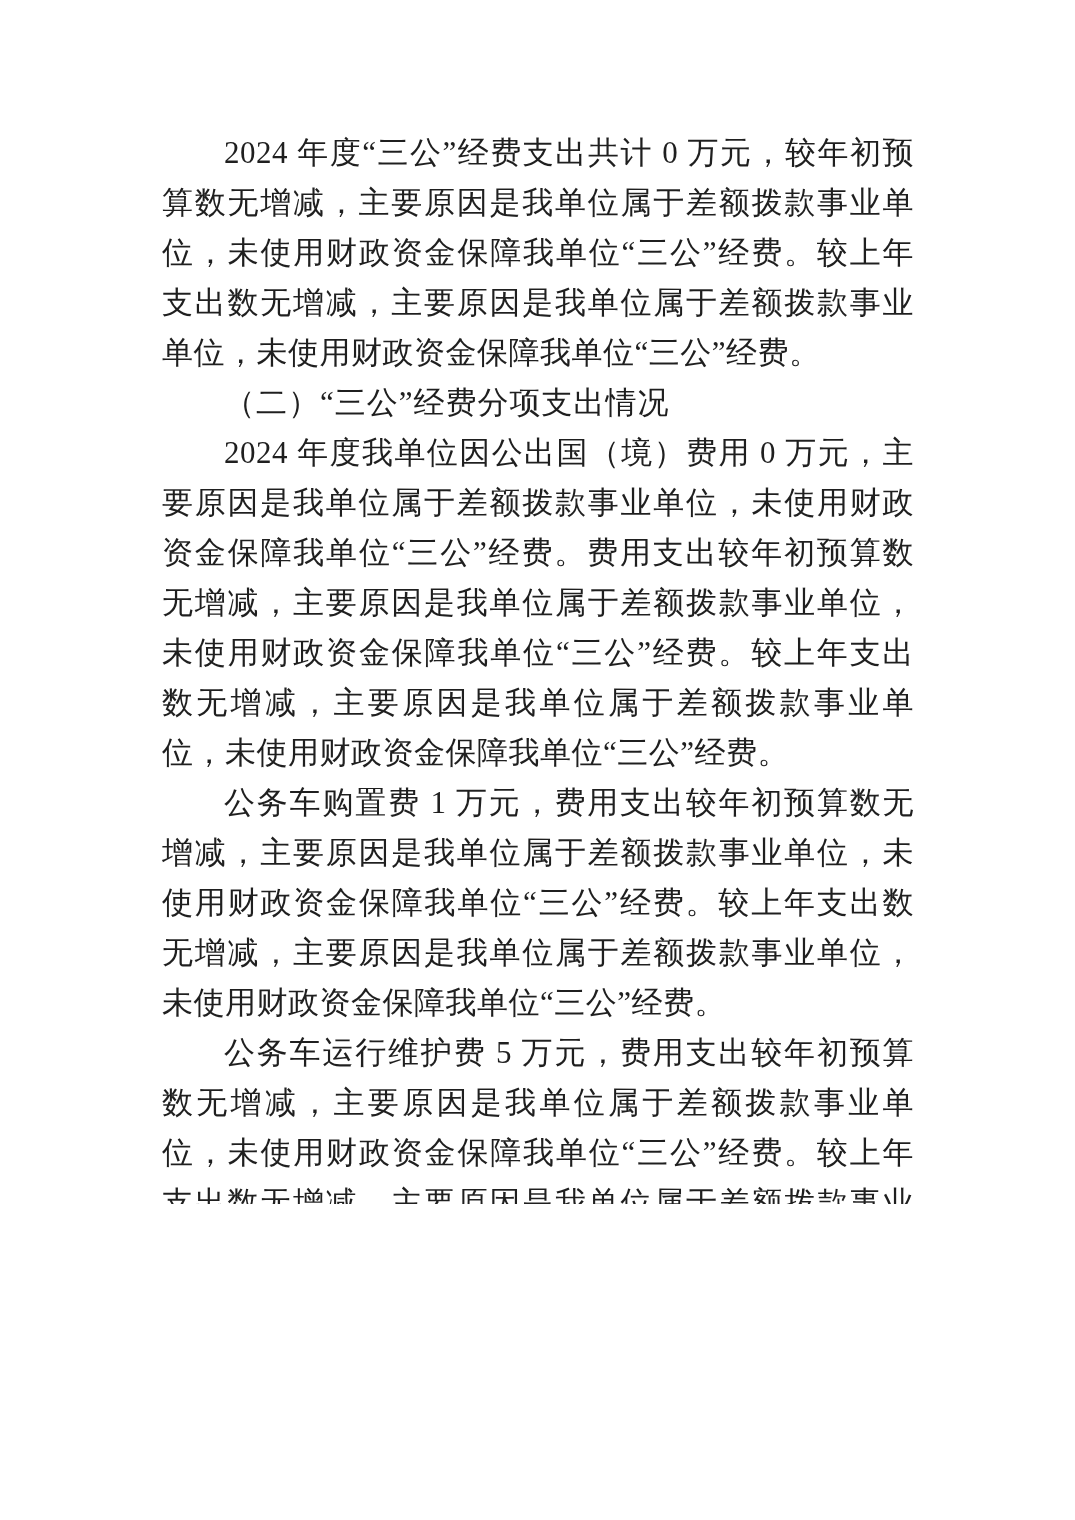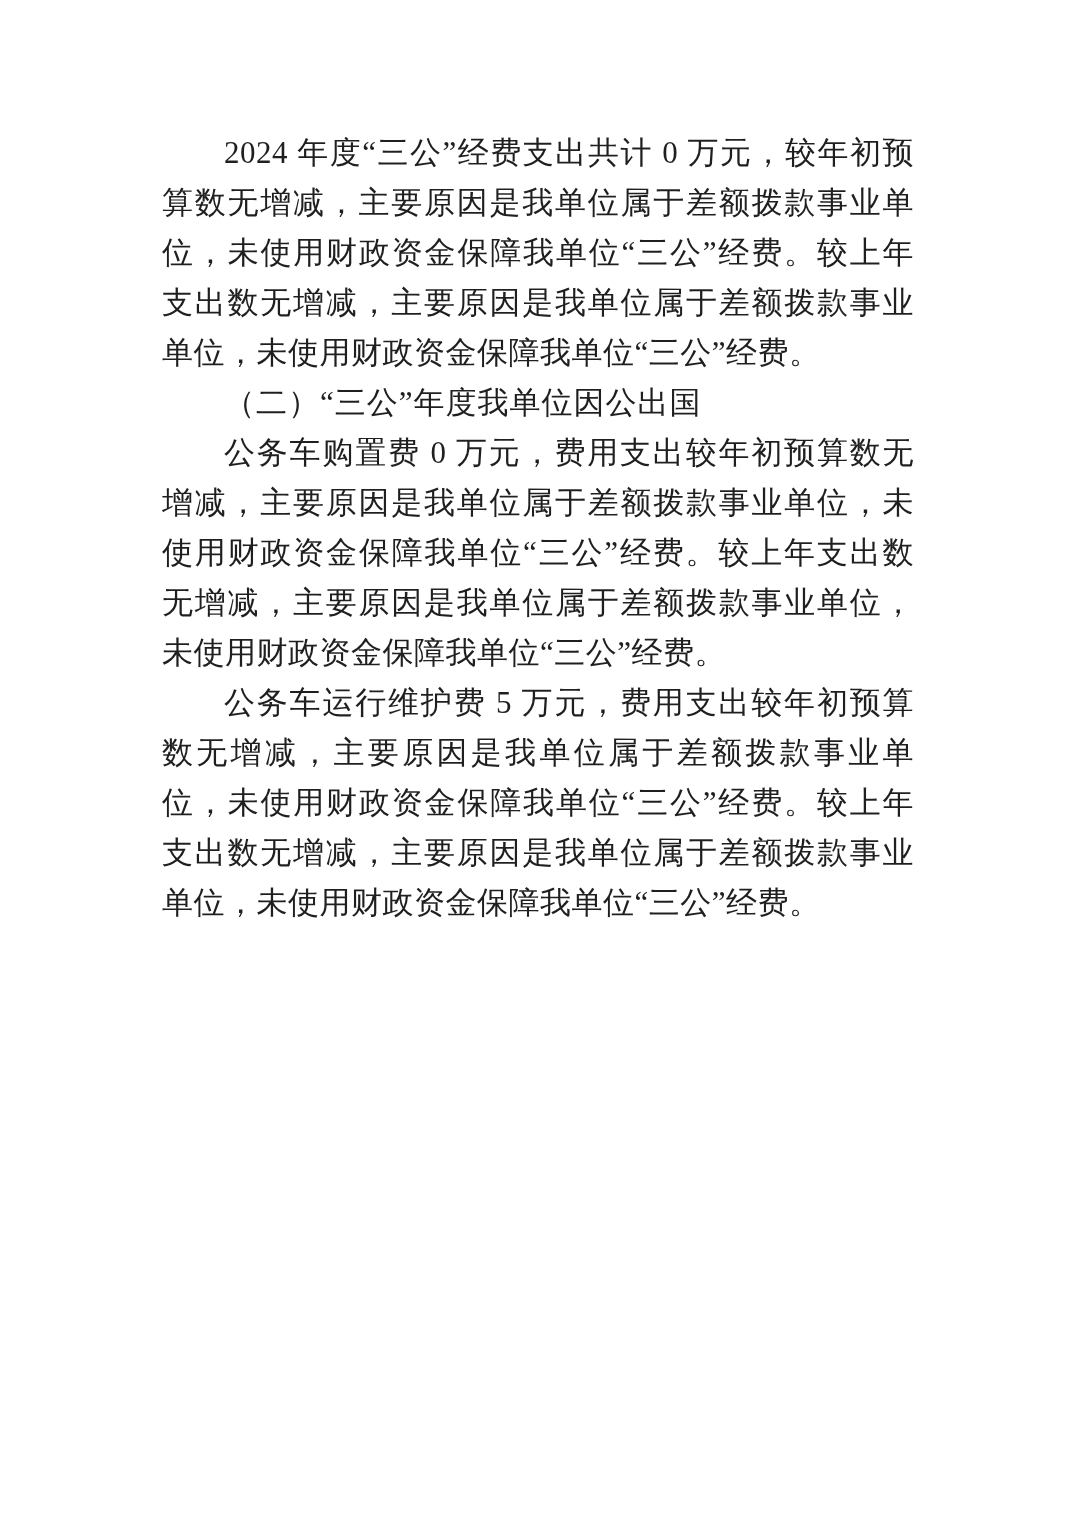--- a/index.html
+++ b/index.html
@@ -53,20 +53,21 @@
     letter-spacing: 4px;
     color: #2a2a2a;
   }
 </style>
 </head>
 <body>
 
 <div class="page">
   <main class="content">
     <p class="para">2024 年度“三公”经费支出共计 0 万元，较年初预算数无增减，主要原因是我单位属于差额拨款事业单位，未使用财政资金保障我单位“三公”经费。较上年支出数无增减，主要原因是我单位属于差额拨款事业单位，未使用财政资金保障我单位“三公”经费。</p>
-    <h2 class="heading">（二）“三公”年度我单位因公出国</h2>
-    <p class="para">公务车购置费 0 万元，费用支出较年初预算数无增减，主要原因是我单位属于差额拨款事业单位，未使用财政资金保障我单位“三公”经费。较上年支出数无增减，主要原因是我单位属于差额拨款事业单位，未使用财政资金保障我单位“三公”经费。</p>
+    <h2 class="heading">（二）“三公”经费分项支出情况</h2>
+    <p class="para">2024 年度我单位因公出国（境）费用 0 万元，主要原因是我单位属于差额拨款事业单位，未使用财政资金保障我单位“三公”经费。费用支出较年初预算数无增减，主要原因是我单位属于差额拨款事业单位，未使用财政资金保障我单位“三公”经费。较上年支出数无增减，主要原因是我单位属于差额拨款事业单位，未使用财政资金保障我单位“三公”经费。</p>
+    <p class="para">公务车购置费 1 万元，费用支出较年初预算数无增减，主要原因是我单位属于差额拨款事业单位，未使用财政资金保障我单位“三公”经费。较上年支出数无增减，主要原因是我单位属于差额拨款事业单位，未使用财政资金保障我单位“三公”经费。</p>
     <p class="para">公务车运行维护费 5 万元，费用支出较年初预算数无增减，主要原因是我单位属于差额拨款事业单位，未使用财政资金保障我单位“三公”经费。较上年支出数无增减，主要原因是我单位属于差额拨款事业单位，未使用财政资金保障我单位“三公”经费。</p>
   </main>
   <footer class="footer">
     <span class="page-number">– 5 –</span>
   </footer>
 </div>
 
 </body></html>

